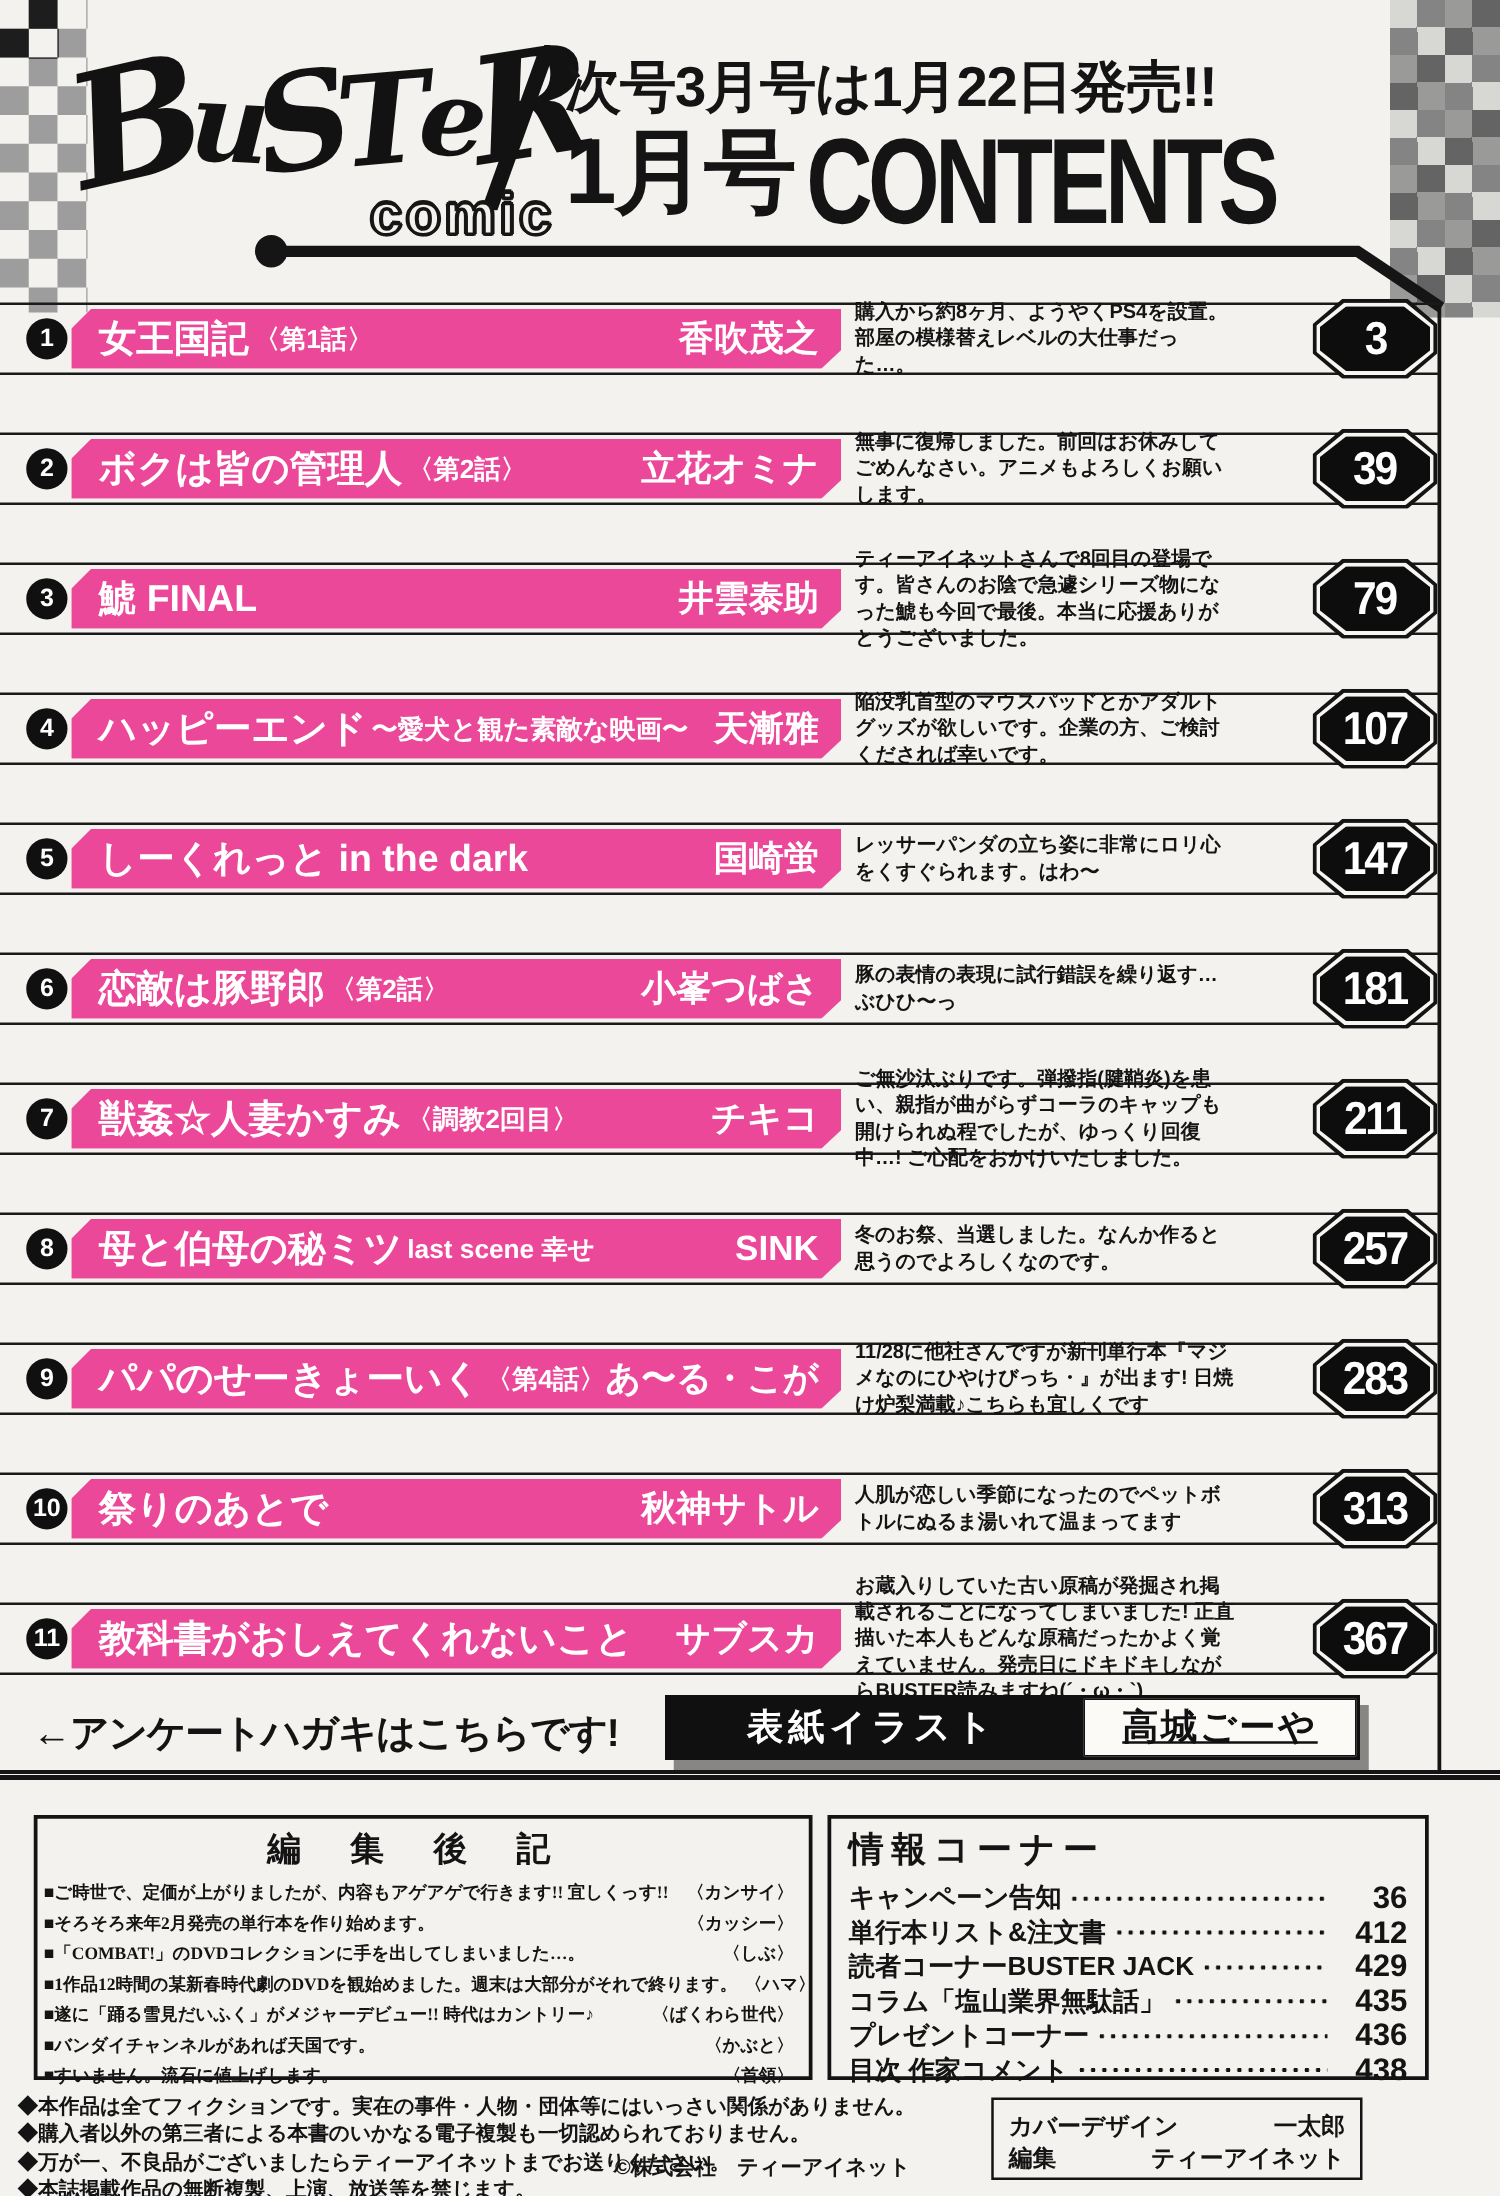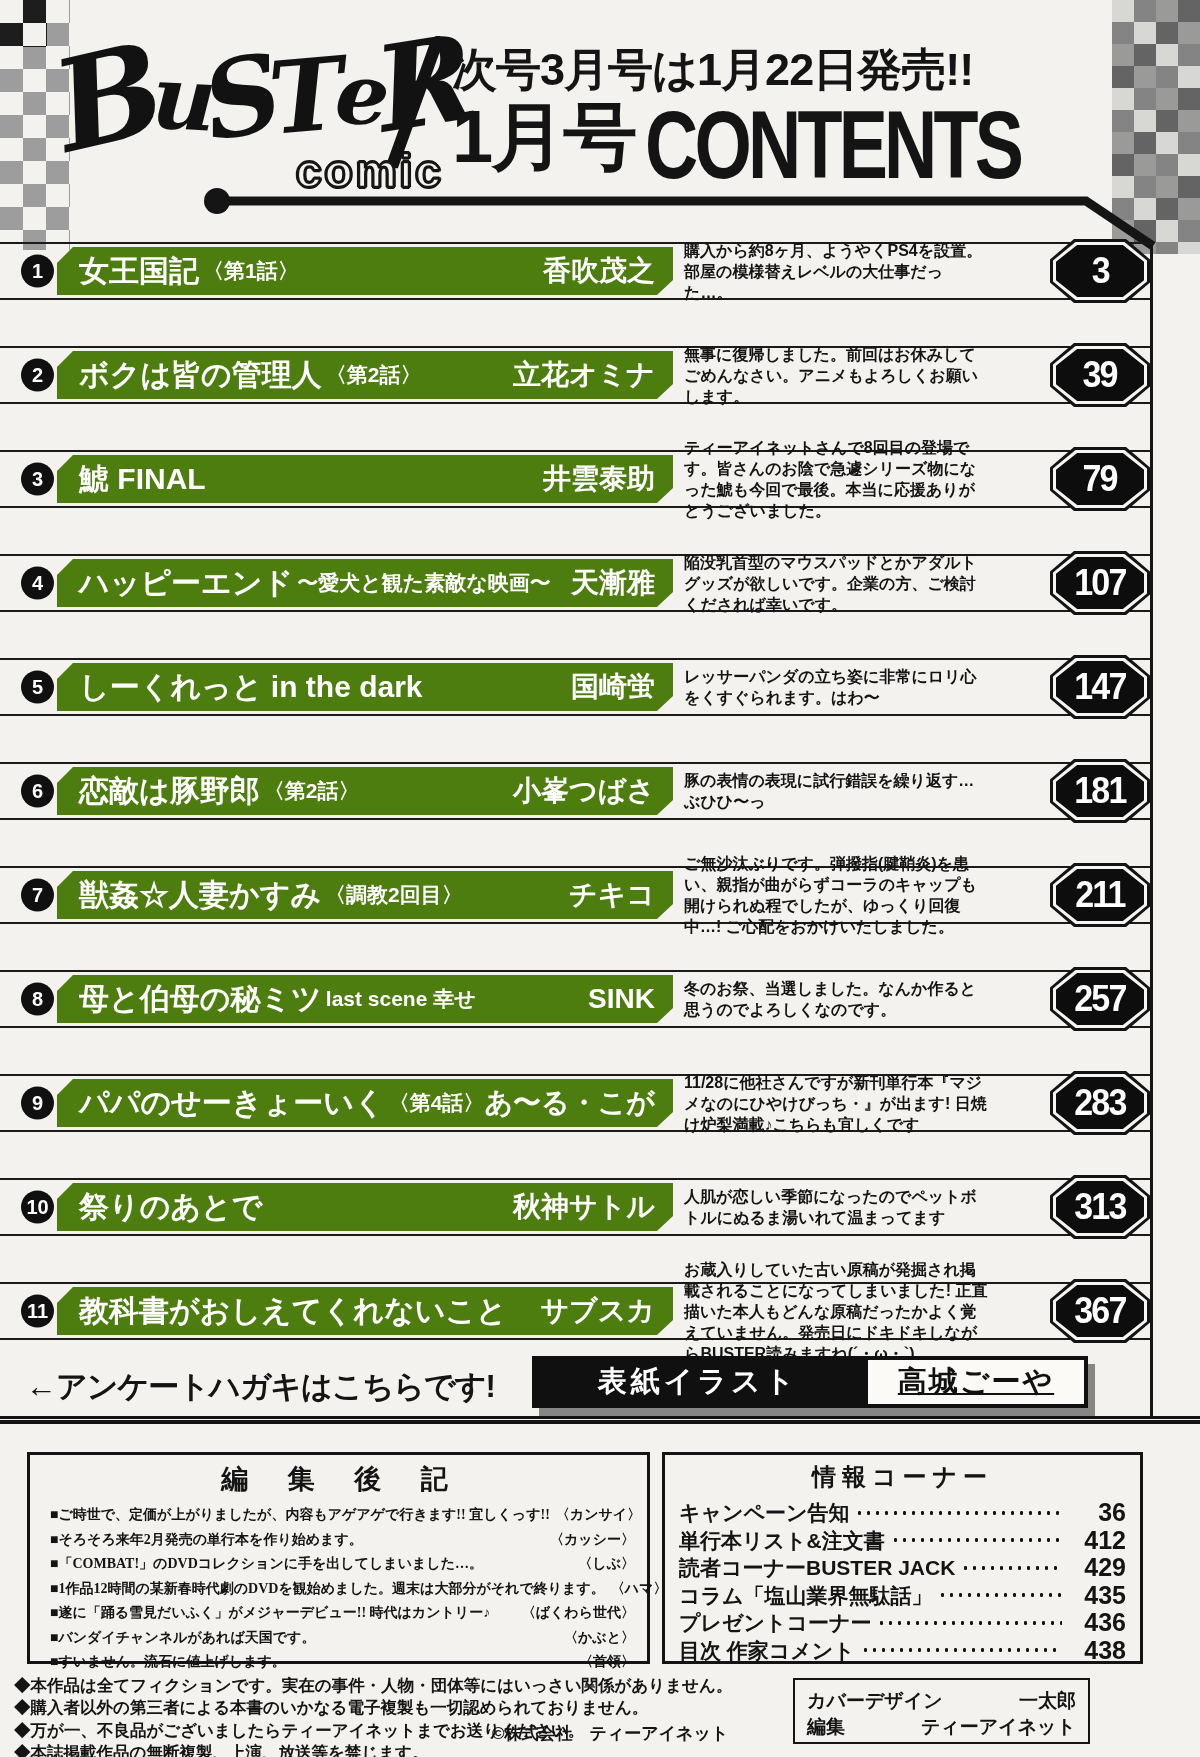--- a/index.html
+++ b/index.html
@@ -35,21 +35,21 @@
   .contents-word{display:inline-block;font-size:97px;font-weight:900;letter-spacing:-5px;line-height:1.0;
         transform:scaleX(.76);transform-origin:left bottom;margin-left:10px;}
   .head-rule{position:absolute;left:0;top:0;z-index:2;}
   .vline{position:absolute;left:1150px;top:244px;width:3px;height:1174px;background:#151515;}
   
   .row{position:absolute;left:0;width:1152px;height:58px;box-sizing:border-box;
        border-top:2px solid #1a1a1a;border-bottom:2px solid #1a1a1a;z-index:3;}
   .num{position:absolute;left:21px;top:50%;transform:translateY(-50%);width:33px;height:33px;border-radius:50%;
        background:#101010;color:#fff;display:flex;align-items:center;justify-content:center;
        font-size:20px;font-weight:700;}
-  .banner{position:absolute;left:57px;top:3px;width:616px;height:48px;background:#4d7c0f;color:#fff;
+  .banner{position:absolute;left:57px;top:3px;width:616px;height:48px;background:#ec4899;color:#fff;
        display:flex;align-items:center;padding:0;box-sizing:border-box;
        clip-path:polygon(16px 0,100% 0,100% calc(100% - 15px),calc(100% - 16px) 100%,0 100%,0 16px);}
   .banner .t{font-size:30px;font-weight:700;margin-left:22px;white-space:nowrap;}
   .banner .ts{font-size:21px;font-weight:700;margin-left:4px;white-space:nowrap;}
   .banner .a{font-size:28px;font-weight:700;margin-left:auto;margin-right:18px;white-space:nowrap;}
   .comment{position:absolute;left:684px;top:50%;transform:translateY(-50%);width:306px;
        font-size:16px;font-weight:700;line-height:21px;letter-spacing:0;}
   .oct{position:absolute;left:1050px;top:50%;transform:translateY(-50%);width:100px;height:64px;background:#141414;
        clip-path:polygon(24% 0,76% 0,100% 32%,100% 68%,76% 100%,24% 100%,0 68%,0 32%);}
   .oct2{position:absolute;inset:3px;background:#f7f6f3;
@@ -61,27 +61,27 @@
   .survey{position:absolute;left:26px;top:1366px;font-size:31px;font-weight:900;letter-spacing:-1px;z-index:3;}
   .cover-block{position:absolute;left:532px;top:1356px;width:556px;height:52px;background:#101010;display:flex;
        z-index:3;box-shadow:7px 8px 0 rgba(45,45,45,.55);}
   .cover-label{flex:1;display:flex;align-items:center;justify-content:center;color:#fff;font-size:29px;font-weight:700;letter-spacing:4px;}
   .cover-artist{width:216px;margin:3px;background:#fbfaf7;border:1px solid #111;display:flex;align-items:center;
        justify-content:center;color:#111;font-size:29px;font-weight:700;letter-spacing:2px;text-decoration:underline;}
   .thick-rule{position:absolute;left:0;top:1416px;width:1200px;height:8px;
        background:linear-gradient(#141414 0 3px,#f4f2ee 3px 4px,#141414 4px 8px);}
   
   .box{position:absolute;border:3px solid #141414;box-sizing:border-box;background:transparent;}
-  .ed-box{left:27px;top:1452px;width:623px;height:212px;padding:4px 12px 0 20px;}
+  .ed-box{left:27px;top:1452px;width:623px;height:212px;padding:4px 12px 0 5px;}
   .ed-title{text-align:center;font-size:27px;font-weight:900;letter-spacing:16px;margin:2px 0 6px 0;}
   .ed-line{display:flex;align-items:baseline;font-family:"Liberation Serif",serif;font-weight:700;
        font-size:14px;line-height:24.5px;white-space:nowrap;}
   .ed-name{margin-left:auto;padding-left:6px;}
   .info-box{left:662px;top:1452px;width:481px;height:212px;padding:4px 14px 0 14px;}
-  .info-title{text-align:center;font-size:24px;font-weight:900;letter-spacing:6px;margin:2px 0 6px 0;}
+  .info-title{text-align:left;font-size:28px;font-weight:900;letter-spacing:6px;margin:2px 0 6px 0;}
   .info-line{display:flex;align-items:center;font-size:21px;font-weight:700;line-height:27.5px;white-space:nowrap;}
   .leader{flex:1;height:8px;margin:0 6px;align-self:center;
        background-image:radial-gradient(circle,#141414 1.7px,transparent 2px);background-size:9px 8px;background-position:left center;background-repeat:repeat-x;}
   .info-page{width:58px;text-align:right;font-size:25px;font-weight:700;letter-spacing:0;}
   .credits{left:793px;top:1678px;width:297px;height:66px;border-width:2px;padding:8px 12px;display:flex;
        flex-direction:column;justify-content:space-between;}
   .credit-row{display:flex;font-size:19px;font-weight:700;}
   .credit-val{margin-left:auto;}
   
   .footer{position:absolute;left:14px;top:1674px;font-size:16.5px;font-weight:700;line-height:22.4px;white-space:nowrap;}

